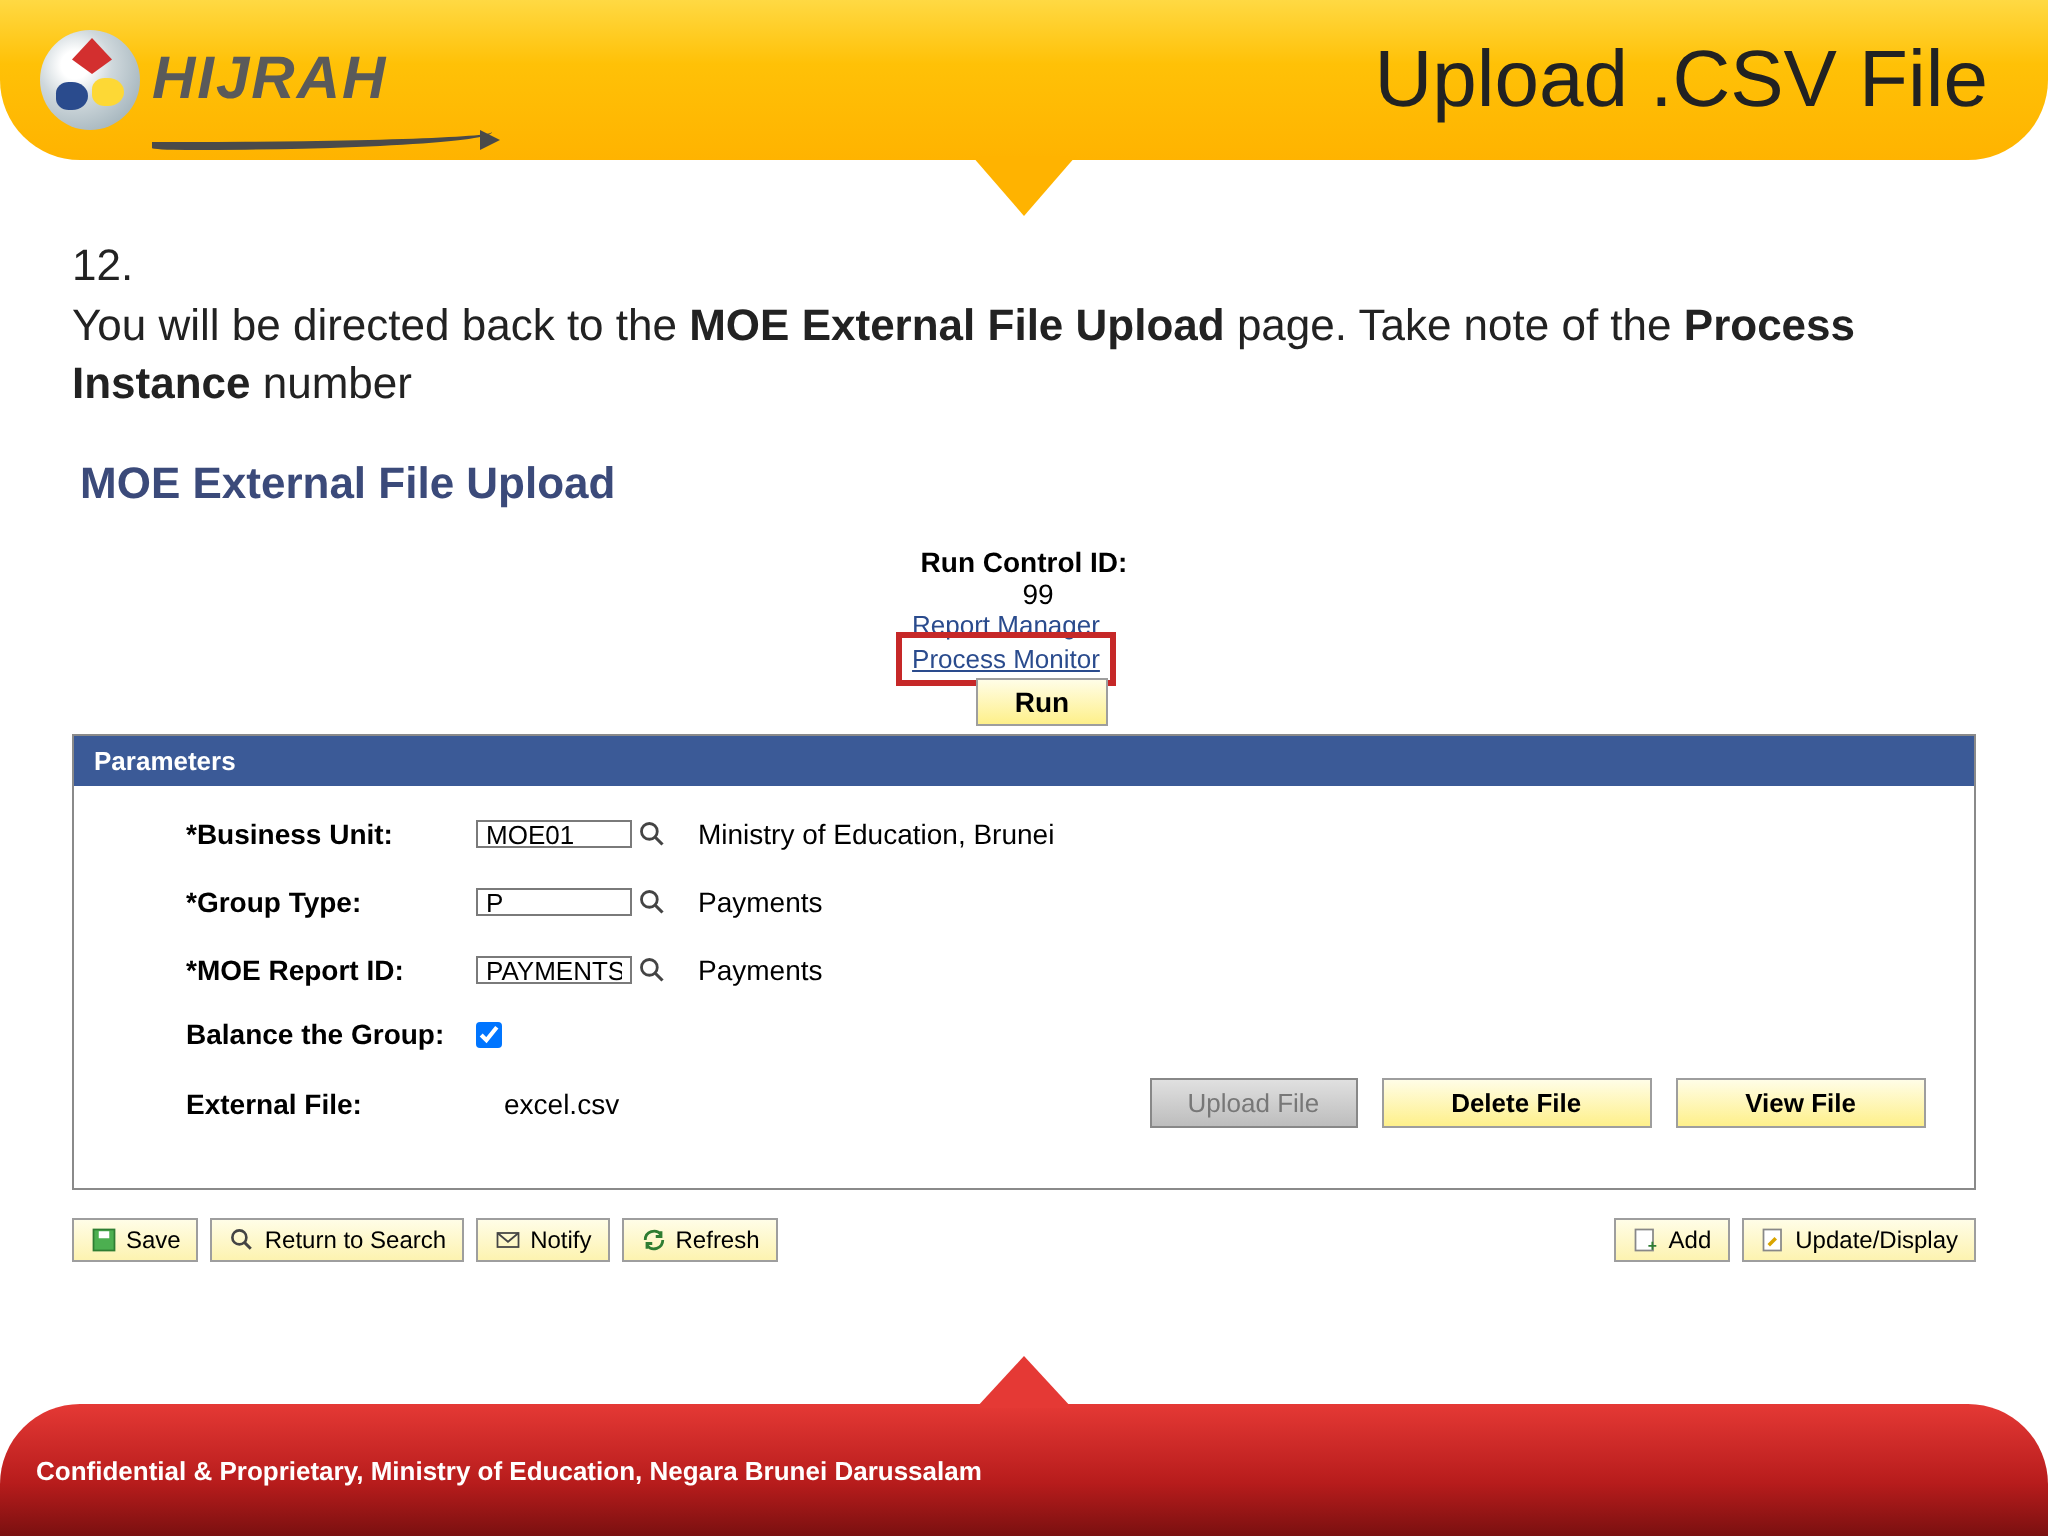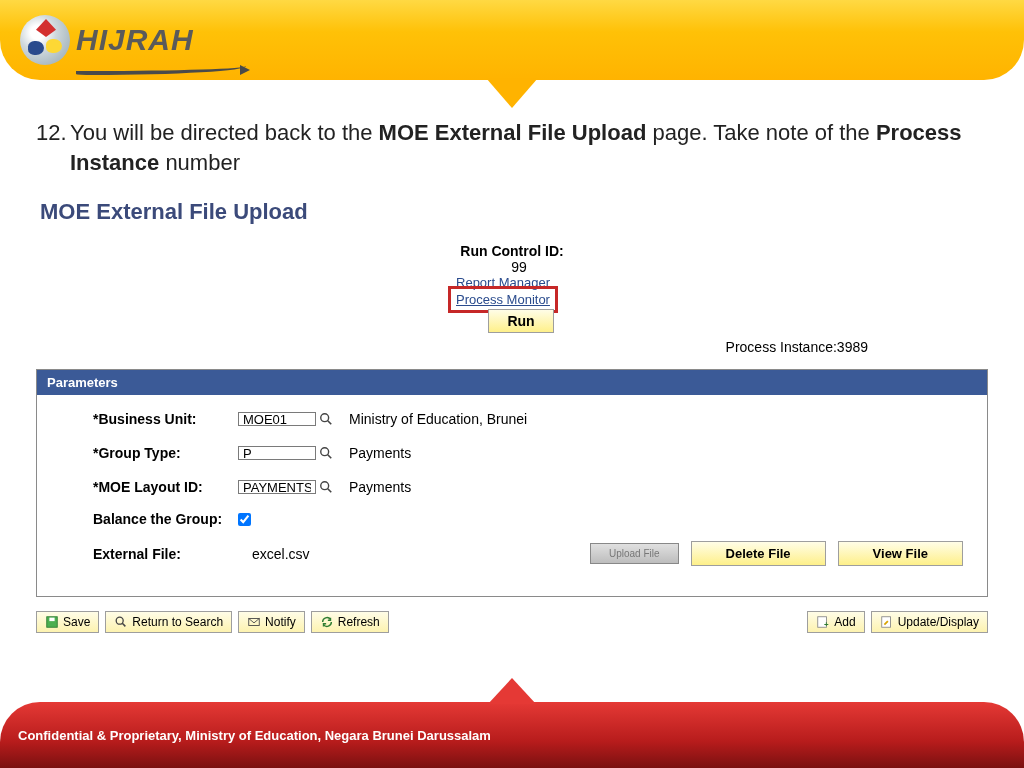--- a/index.html
+++ b/index.html
@@ -13,21 +13,21 @@
   .globe::before { content: ""; position: absolute; width: 20px; height: 18px; background: #d32f2f; top: 4px; left: 16px; clip-path: polygon(50% 0, 100% 60%, 50% 100%, 0 60%); }
   .globe::after { content: ""; position: absolute; width: 16px; height: 14px; background: #2a4b8d; bottom: 10px; left: 8px; border-radius: 40% 50% 50% 40%; box-shadow: 18px -2px 0 0 #fdd835; }
   .logo-text { color: #5a5a5a; font-size: 30px; font-weight: 600; letter-spacing: 1px; font-style: italic; position: relative; }
   .swoosh { position: absolute; width: 170px; height: 10px; border-bottom: 4px solid #4a4a4a; border-radius: 0 0 90% 10%; top: 42px; left: 0; }
   .swoosh::after { content:""; position:absolute; right:-4px; bottom:-4px; width:0; height:0; border-top:5px solid transparent; border-bottom:5px solid transparent; border-left:10px solid #4a4a4a;}
   .header-title { color: #222; font-size: 40px; font-weight: 400; padding-right: 10px; }
 
   
   .instructions { padding: 38px 36px 6px 36px; font-size: 22px; color: #222; line-height: 1.35; }
   .instructions ol { list-style: none; }
-  .instructions li { display: flex; margin-bottom: 4px; }
+  .instructions li { display: flex; margin-bottom: 4px; flex-direction: column; }
   .num { width: 34px; flex-shrink: 0; }
   .instructions b { font-weight: 700; }
 
   
   .screenshot { margin: 10px 36px 0 36px; }
   .page-heading { color: #3b4a7a; font-size: 22px; font-weight: 700; margin: 12px 0 18px 4px; }
 
   .runrow { display: flex; align-items: center; font-size: 14px; margin-bottom: 4px; flex-direction: column; }
   .runrow .lbl { font-weight: 700; }
   .runrow .val { margin-left: 14px; }
@@ -43,21 +43,21 @@
   .param-row { display: flex; align-items: center; margin-bottom: 14px; font-size: 14px; }
   .param-row .plabel { width: 145px; font-weight: 700; }
   .param-row input[type=text] { border: 1px solid #7a7a7a; padding: 2px 4px; font-size: 13px; height: 14px; }
   .mag { display: inline-flex; align-items: center; justify-content: center; width: 20px; height: 20px; color: #444; }
   .mag svg { width: 14px; height: 14px; }
   .desc { margin-left: 13px; }
 
   .file-row { display: flex; align-items: center; gap: 12px; }
   .file-row .fname { margin-left: 2px; font-size: 14px; }
   .file-row .flex-spacer { flex: 1; }
-  .btn-grey { background: linear-gradient(#e0e0e0,#bdbdbd); border: 1px solid #888; padding: 4px 18px; font-size: 10px; color: #777; cursor: default; }
+  .btn-grey { background: linear-gradient(#e0e0e0,#bdbdbd); border: 1px solid #888; padding: 4px 18px; font-size: 13px; color: #777; cursor: default; }
   .btn-yel { background: linear-gradient(#fffde7,#fef08a); border: 1px solid #9e9e9e; padding: 4px 34px; font-size: 13px; font-weight: 600; cursor: pointer; }
 
   .toolbar { display: flex; align-items: center; gap: 6px; margin-top: 14px; justify-content: space-between; }
   .tbtn { background: linear-gradient(#fffde7,#fdf3b0); border: 1px solid #9e9e9e; padding: 3px 8px; font-size: 12px; display: inline-flex; align-items: center; gap: 4px; cursor: pointer; }
   .ticon { display:inline-block; width:14px; height:14px; }
   .toolbar .spacer { flex: 1; }
 
   
   .footer-banner { position: absolute; bottom: 0; left: 0; width: 1024px; height: 66px; background: linear-gradient(180deg, #e53935 0%, #b71c1c 60%, #7a1010 100%); border-radius: 40px 40px 0 0; display: flex; align-items: center; padding: 0 18px; }
   .footer-tail { position: absolute; top: -24px; left: 50%; transform: translateX(-50%); width: 0; height: 0; border-left: 24px solid transparent; border-right: 24px solid transparent; border-bottom: 26px solid #e53935; }
@@ -67,20 +67,21 @@
 <body>
 
 <div class="header-banner">
   <div class="logo-area">
     <div class="globe"></div>
     <div style="position:relative">
       <div class="logo-text">HIJRAH</div>
       <div class="swoosh"></div>
     </div>
   </div>
+  <div class="header-title">Upload .CSV File</div>
   <div class="header-tail"></div>
 </div>
 
 <div class="instructions">
   <ol>
     <li>
       <span class="num">12.</span>
       <span>
         <span>You will be directed back to the </span><b>MOE External File Upload</b><span> page. Take note of the </span><b>Process Instance</b><span> number</span>
       </span>
@@ -93,23 +94,20 @@
 
   <div class="runrow">
     <span class="lbl">Run Control ID:</span>
     <span class="val">99</span>
     <span class="spacer"></span>
     <span class="link">Report Manager</span>
     <span class="link highlighted">Process Monitor</span>
     <button class="btn-run">Run</button>
     <span style="width:90px"></span>
   </div>
-  <div class="process-instance">
-    <span>Process Instance:</span><span>3989</span>
-  </div>
 
   <div class="param-box">
     <div class="param-header">Parameters</div>
     <div class="param-body">
       <div class="param-row">
         <span class="plabel">*Business Unit:</span>
         <input type="text" style="width: 78px;" value="MOE01">
         <span class="mag">
             <svg viewBox="0 0 16 16">
               <circle cx="6.5" cy="6.5" r="4.5" fill="none" stroke="#444" stroke-width="1.6"></circle>
@@ -123,21 +121,21 @@
         <input type="text" style="width: 78px;" value="P">
         <span class="mag">
             <svg viewBox="0 0 16 16">
               <circle cx="6.5" cy="6.5" r="4.5" fill="none" stroke="#444" stroke-width="1.6"></circle>
               <line x1="10" y1="10" x2="14" y2="14" stroke="#444" stroke-width="1.8"></line>
             </svg>
           </span>
         <span class="desc">Payments</span>
       </div>
       <div class="param-row">
-        <span class="plabel">*MOE Layout ID:</span>
+        <span class="plabel">*MOE Report ID:</span>
         <input type="text" style="width: 78px;" value="PAYMENTS">
         <span class="mag">
             <svg viewBox="0 0 16 16">
               <circle cx="6.5" cy="6.5" r="4.5" fill="none" stroke="#444" stroke-width="1.6"></circle>
               <line x1="10" y1="10" x2="14" y2="14" stroke="#444" stroke-width="1.8"></line>
             </svg>
           </span>
         <span class="desc">Payments</span>
       </div>
       <div class="param-row">

